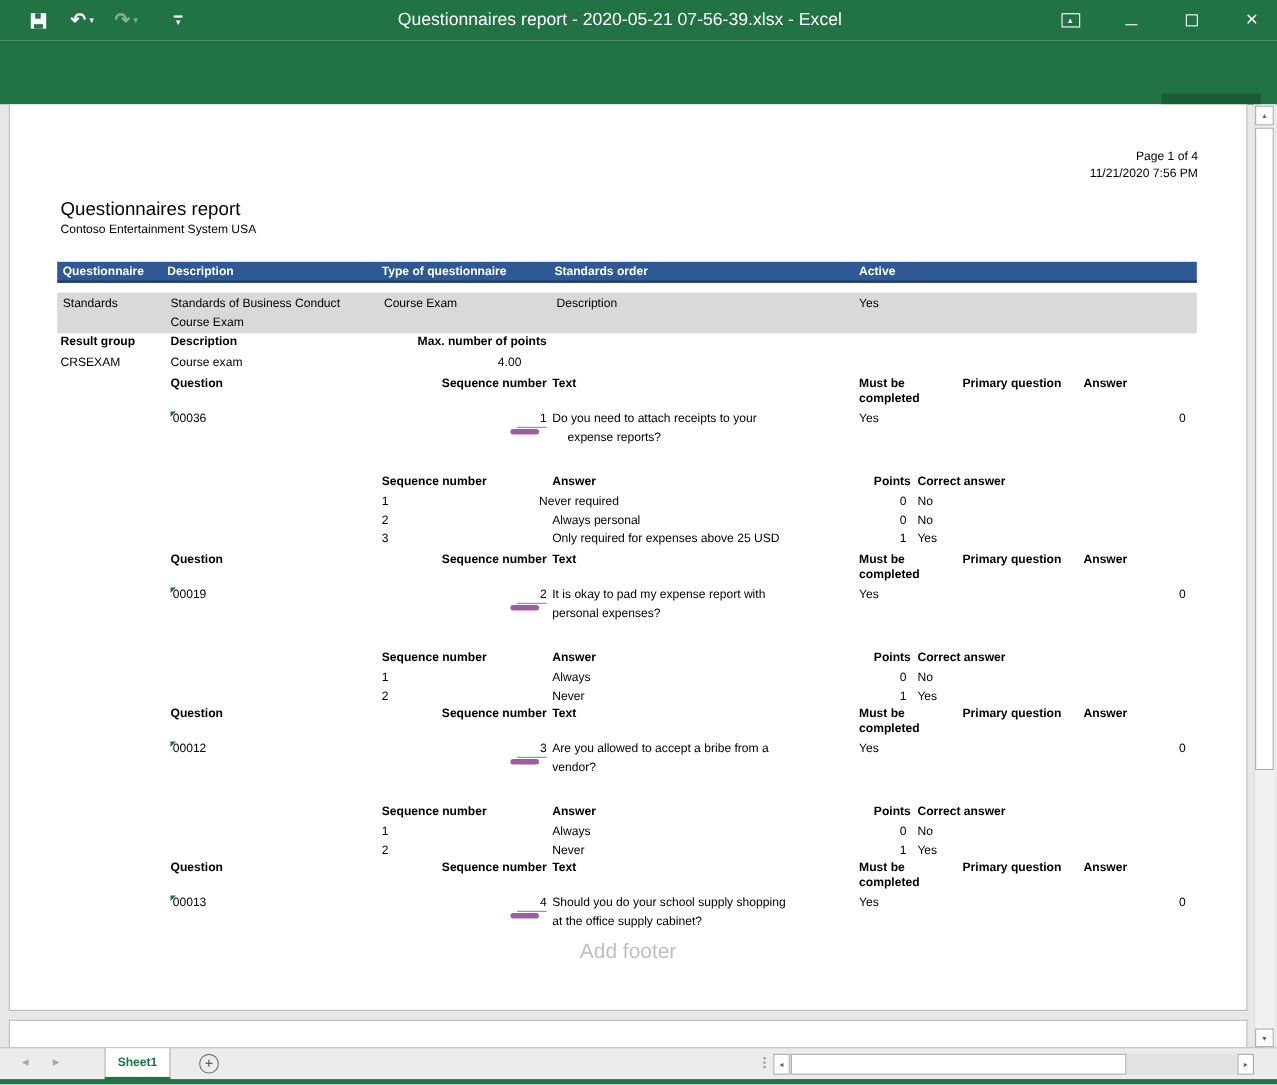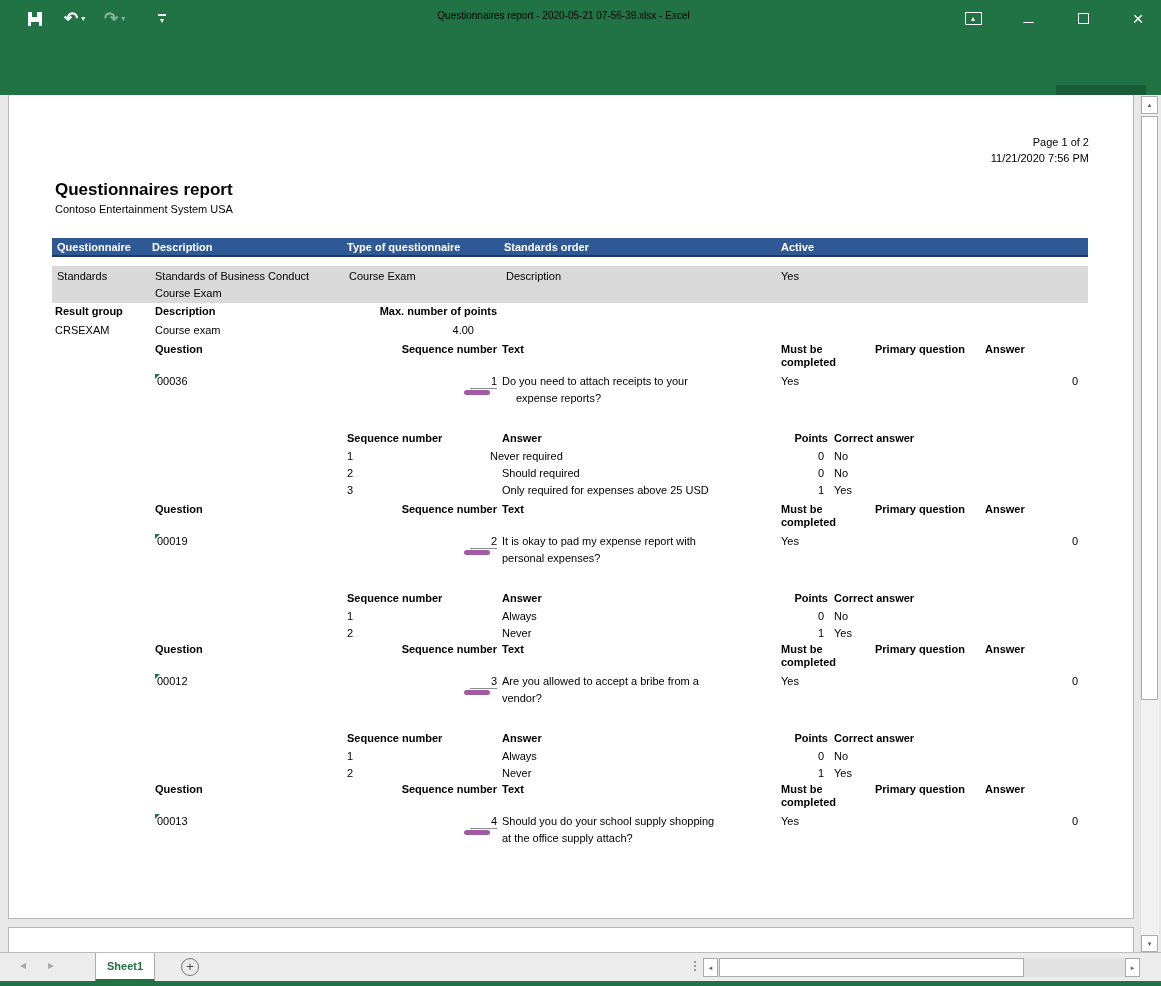--- a/index.html
+++ b/index.html
@@ -14,21 +14,21 @@
   .floppy{position:relative;display:inline-block;width:14px;height:14px;background:#fff}
   .f-shutter{position:absolute;left:4px;top:0;width:5px;height:5px;background:#217346}
   .f-label{position:absolute;left:3px;bottom:0;width:8px;height:4px;background:#217346}
   .uarrow{font-size:17px;font-weight:bold;line-height:17px}
   .caret{font-size:8px;margin-left:3px}
   .dim{opacity:.45}
   .cq{display:inline-flex;flex-direction:column;align-items:center}
   .cq-bar{width:8px;height:2px;background:#fff;margin-bottom:2px}
   .cq-v{font-style:normal;font-size:8px;line-height:6px}
   .wtitle{position:absolute;left:0;top:10px;width:1127px;text-align:center;
-    color:#000000;font-size:10px}
+    color:#ffffff;font-size:16px}
   .winbtns{position:absolute;right:0;top:0;height:37px}
   .wbtn{position:absolute;top:0;width:46px;height:37px;display:flex;align-items:center;justify-content:center;color:#fff}
   .rdo{width:17px;height:13px;border:1px solid #fff;font-size:8px;line-height:11px;text-align:center}
   .minbar{width:11px;height:1px;background:#fff;margin-top:8px}
   .maxbox{width:11px;height:11px;border:1px solid #fff}
   .closex{font-size:19px;line-height:19px}
 
   
   .ribbon{position:absolute;left:0;top:37px;width:1161px;height:58px;background:#217346}
   .rtab{position:absolute;top:59px;font-size:15px;color:#fff;white-space:nowrap}
@@ -47,21 +47,21 @@
   .contentbg{position:absolute;left:0;top:95px;width:1161px;height:857px;background:#E8E8E8}
   .page1{position:absolute;left:8px;top:95px;width:1126px;height:824px;background:#fff;
     border:1px solid #B6B6B6;border-top:none}
   .page2{position:absolute;left:8px;top:927px;width:1126px;height:25px;background:#fff;
     border:1px solid #B6B6B6;border-bottom:none}
 
   .c{position:absolute;font-size:11px;line-height:13px;color:#000;white-space:nowrap}
   .bd{font-weight:bold}
   .ra{text-align:right}
   .wr{white-space:normal}
-  .rtitle{font-size:17px;line-height:20px;font-weight:bold}
+  .rtitle{font-size:17px;line-height:20px;font-weight:normal}
   .hdrbar{position:absolute;left:52px;top:238px;width:1036px;height:19px;background:#2E5994;
     border-bottom:2px solid #1F3864}
   .hdrbar .c{color:#fff;font-weight:bold}
   .grayrow{position:absolute;left:52px;top:266px;width:1036px;height:37px;background:#D9D9D9}
   .tri{position:absolute;width:0;height:0;border-top:5px solid #1E7145;border-right:5px solid transparent}
   .uline{position:absolute;width:27px;height:1px;background:#8C8C8C}
   .ink{position:absolute;width:26px;height:5px;background:#A15CA1;border-radius:3px}
   .addfooter{position:absolute;left:371px;top:855px;width:400px;text-align:center;
     font-size:19px;color:#BFBFBF}
 
@@ -153,21 +153,21 @@
           <b>+</b>
         </span>
       <span>Share</span>
     </div>
   </div>
 
   <div class="contentbg"></div>
   <div class="page1"></div>
   <div class="page2"></div>
 
-  <div class="c ra" style="left:889px;top:136px;width:200px">Page 1 of 2</div>
+  <div class="c ra" style="left:889px;top:136px;width:200px">Page 1 of 4</div>
   <div class="c ra" style="left:889px;top:152px;width:200px">11/21/2020 7:56 PM</div>
 
   <div class="c rtitle" style="left:55px;top:180px">Questionnaires report</div>
   <div class="c" style="left:55px;top:203px">Contoso Entertainment System USA</div>
 
   <div class="hdrbar">
     <span class="c" style="left:5px;top:3px">Questionnaire</span>
     <span class="c" style="left:100px;top:3px">Description</span>
     <span class="c" style="left:295px;top:3px">Type of questionnaire</span>
     <span class="c" style="left:452px;top:3px">Standards order</span>
@@ -208,21 +208,21 @@
 
   <div class="c bd" style="left:347px;top:432px">Sequence number</div>
   <div class="c bd" style="left:502px;top:432px">Answer</div>
   <div class="c bd ra" style="left:748px;top:432px;width:80px">Points</div>
   <div class="c bd" style="left:834px;top:432px">Correct answer</div>
   <div class="c" style="left:347px;top:450px">1</div>
   <div class="c" style="left:490px;top:450px">Never required</div>
   <div class="c ra" style="left:744px;top:450px;width:80px">0</div>
   <div class="c" style="left:834px;top:450px">No</div>
   <div class="c" style="left:347px;top:467px">2</div>
-  <div class="c" style="left:502px;top:467px">Should required</div>
+  <div class="c" style="left:502px;top:467px">Always personal</div>
   <div class="c ra" style="left:744px;top:467px;width:80px">0</div>
   <div class="c" style="left:834px;top:467px">No</div>
   <div class="c" style="left:347px;top:484px">3</div>
   <div class="c" style="left:502px;top:484px">Only required for expenses above 25 USD</div>
   <div class="c ra" style="left:744px;top:484px;width:80px">1</div>
   <div class="c" style="left:834px;top:484px">Yes</div>
 
   <div class="c bd" style="left:155px;top:503px">Question</div>
   <div class="c bd ra" style="left:347px;top:503px;width:150px">Sequence number</div>
   <div class="c bd" style="left:502px;top:503px">Text</div>
@@ -284,26 +284,27 @@
   <div class="c bd" style="left:155px;top:783px">Question</div>
   <div class="c bd ra" style="left:347px;top:783px;width:150px">Sequence number</div>
   <div class="c bd" style="left:502px;top:783px">Text</div>
   <div class="c bd wr" style="left:781px;top:783px;width:64px">Must be completed</div>
   <div class="c bd" style="left:875px;top:783px">Primary question</div>
   <div class="c bd" style="left:985px;top:783px">Answer</div>
   <div class="tri" style="left:155px;top:814px"></div>
   <div class="c" style="left:157px;top:815px">00013</div>
   <div class="c ra" style="left:447px;top:815px;width:50px">4</div>
   <div class="c" style="left:502px;top:815px">Should you do your school supply shopping</div>
-  <div class="c" style="left:502px;top:832px">at the office supply attach?</div>
+  <div class="c" style="left:502px;top:832px">at the office supply cabinet?</div>
   <div class="c" style="left:781px;top:815px">Yes</div>
   <div class="c ra" style="left:1028px;top:815px;width:50px">0</div>
   <div class="uline" style="left:470px;top:828px"></div>
   <div class="ink" style="left:464px;top:830px"></div>
 
+  <div class="addfooter">Add footer</div>
 
   <div class="vtrack"></div>
   <div class="sbtn" style="left:1141px;top:96px;width:17px;height:18px">
       <span>▴</span>
     </div>
   <div class="vthumb"></div>
   <div class="sbtn" style="left:1141px;top:935px;width:17px;height:17px">
       <span>▾</span>
     </div>
 

